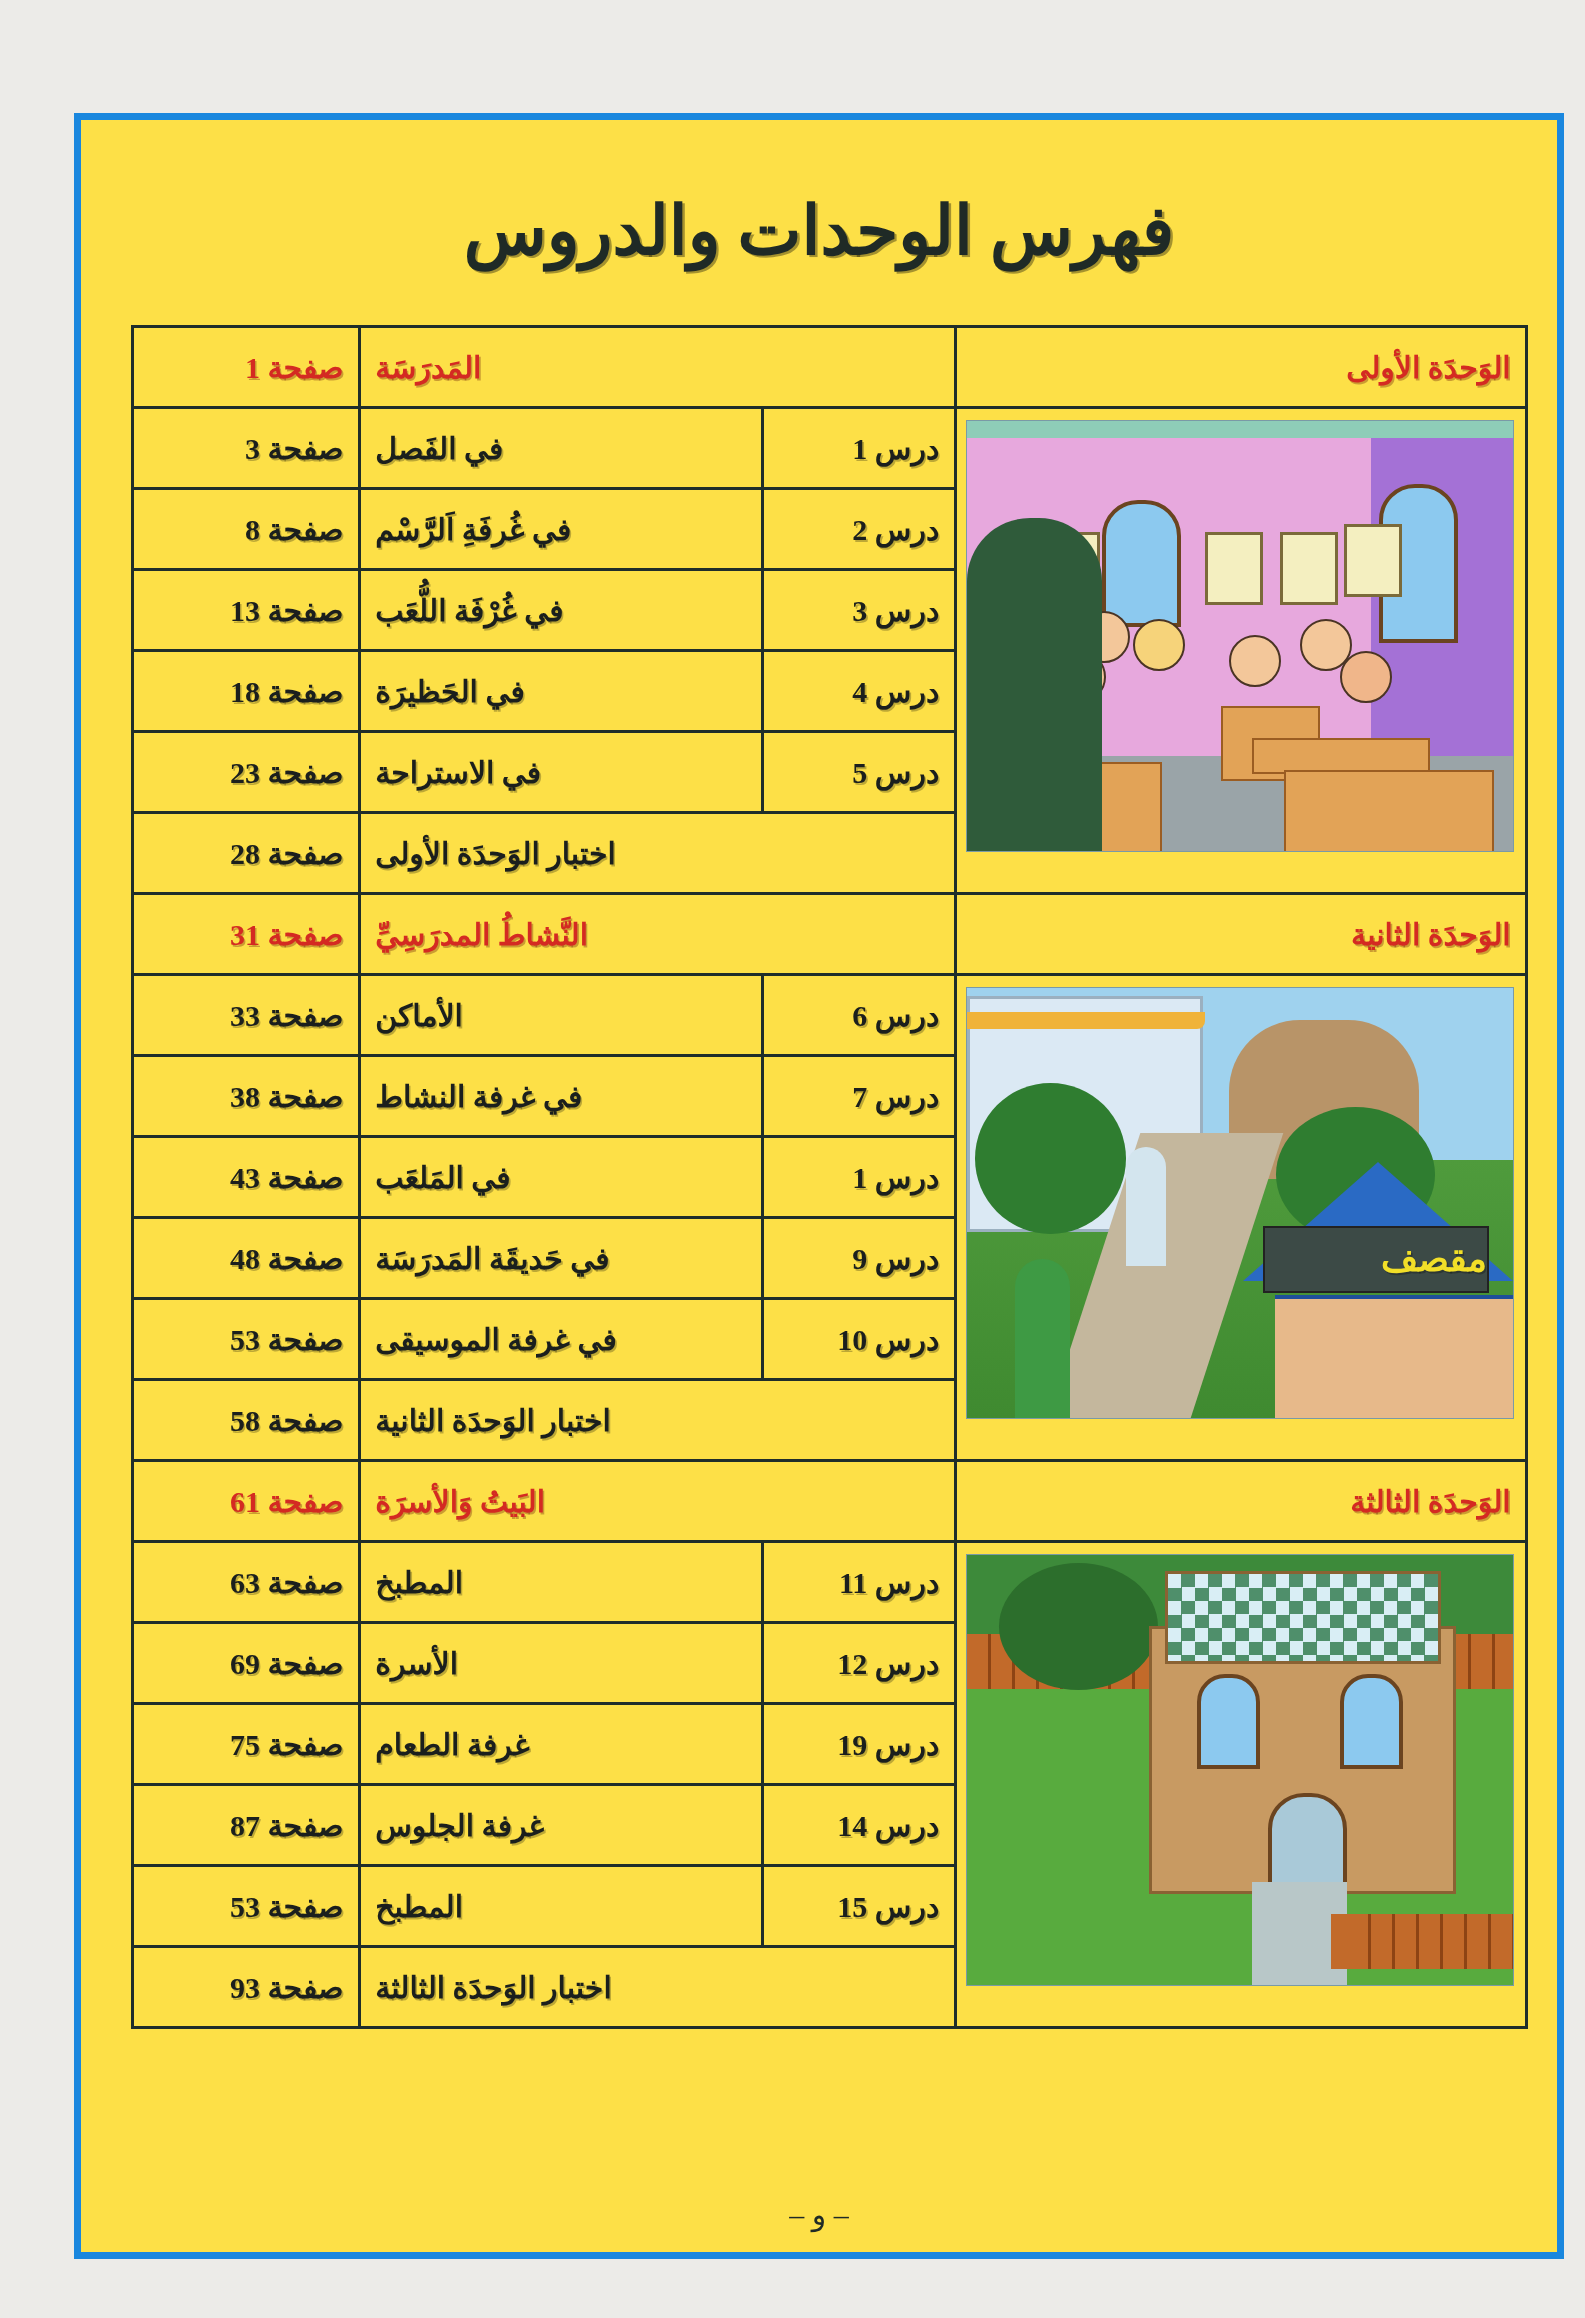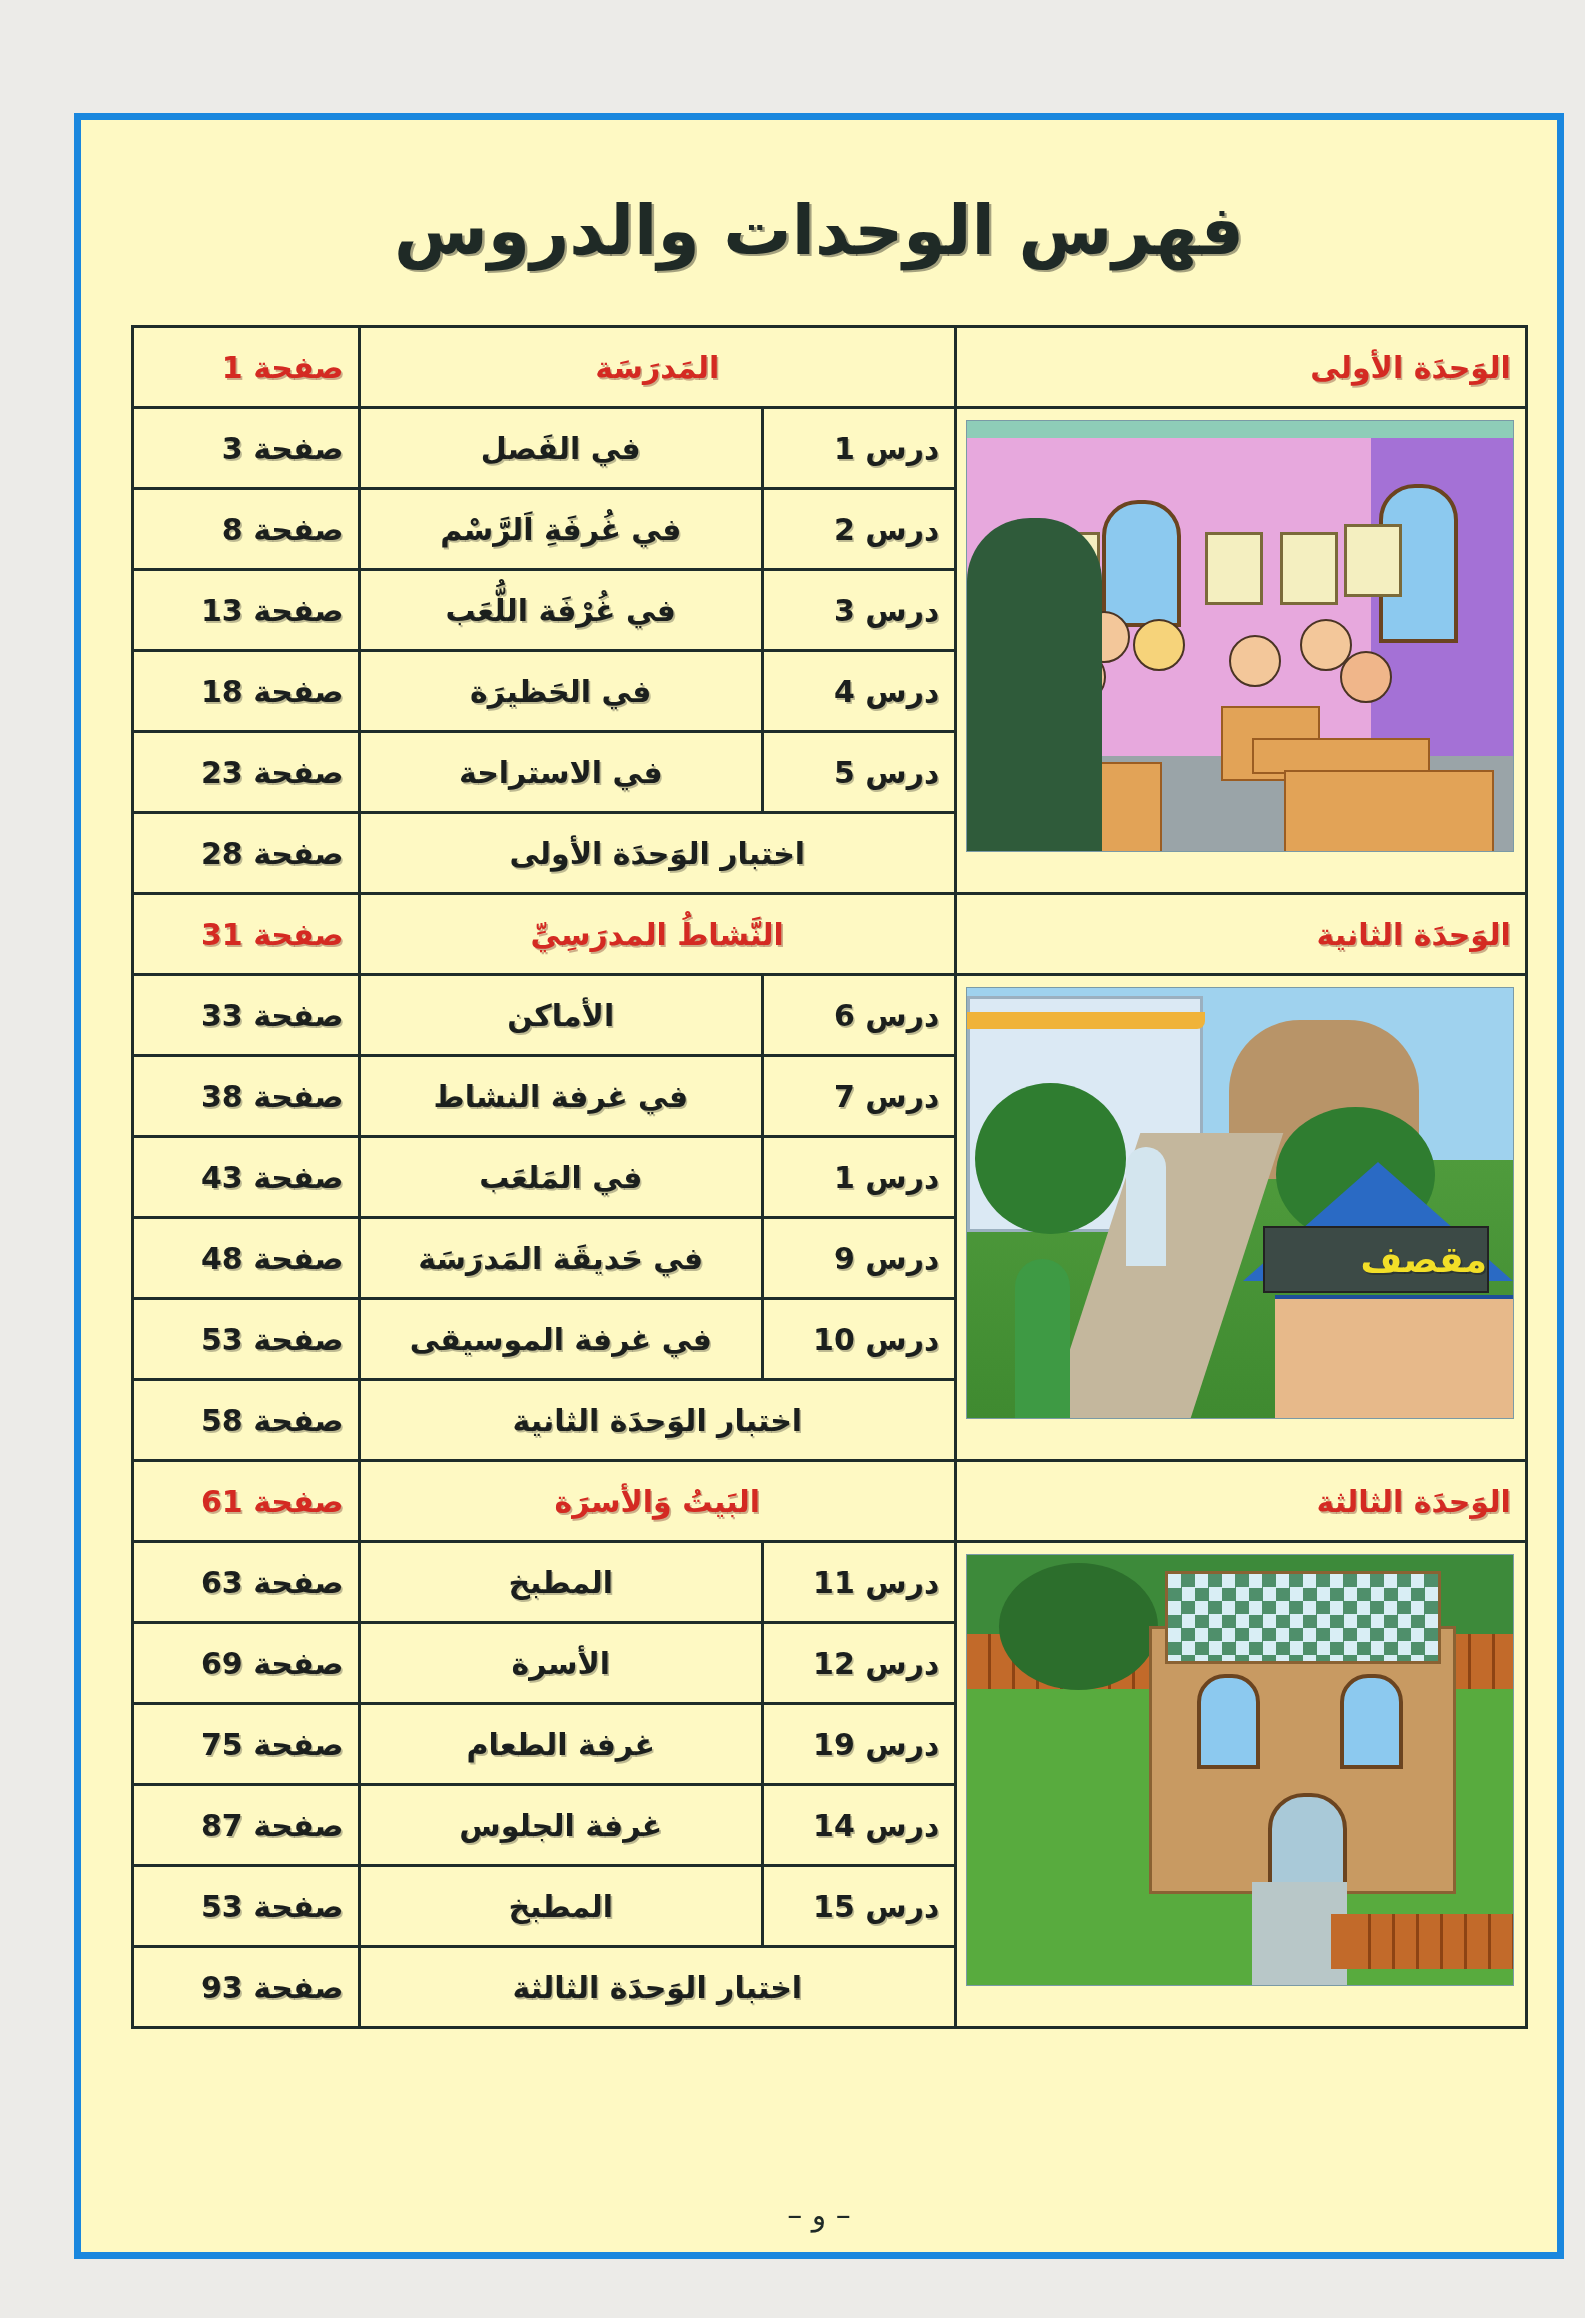--- a/index.html
+++ b/index.html
@@ -2,21 +2,21 @@
 <html style="font-size:12.7px"><head>
 <meta charset="utf-8">
 <style>
   html, body { margin:0; padding:0; }
   body {
     width:1585px; height:2319px; background:#ecebe8; position:relative; overflow:hidden;
     font-family:"DejaVu Sans", "Liberation Sans", sans-serif;
   }
   .page-frame {
     position:absolute; left:74px; top:113px; width:1476px; height:2132px;
-    border:7.1px solid #1a87de; background:#fef9c3; box-sizing:content-box;
+    border:7.1px solid #1a87de; background:#fde047; box-sizing:content-box;font-family:Liberation Serif, serif;
   }
   .title {
     position:absolute; left:0; right:0; top:71px; text-align:center;
     font-size:68px; font-weight:bold; color:#1f2a26; direction:rtl;
     text-shadow:2.4px 2.4px 0 rgba(0,0,0,0.35);
   }
   .toc-table {
     position:absolute; left:50px; top:205px; width:1397px;
     border-collapse:collapse; direction:rtl; table-layout:fixed;
   }
@@ -25,21 +25,21 @@
     font-size:30px; font-weight:bold; color:#1b1f1d; white-space:nowrap;
     text-shadow:1.6px 1.6px 0 rgba(0,0,0,0.25);
   }
   .col-unit { width:539px; }
   .col-num { width:182px; }
   .col-title { width:380px; }
   .col-page { width:214px; }
   .red { color:#d42a22 !important; text-shadow:1.6px 1.6px 0 rgba(90,0,0,0.3) !important; }
   td.unit-name { text-align:right; }
   td.lesson-num { text-align:right;padding-left:36px; }
-  td.lesson-title { text-align:center; }
+  td.lesson-title { text-align:left; }
   td.page-ref { text-align:right;padding-left:24px; }
   td.img-cell { padding:11px 11px; vertical-align:top; }
   .illus {
     width:100%; height:430px; position:relative; overflow:hidden; border:0.8px solid #7a9aa6;
   }
   
   .classroom { background:linear-gradient(90deg,#e7a8dd 0%,#e7a8dd 74%,#a471d6 74%,#a471d6 100%); }
   .classroom .floor { position:absolute; left:0; right:0; bottom:0; height:95px; background:#9aa4a8; }
   .classroom .win { position:absolute; width:71px; height:119px; background:#8cc9ef; border:4.8px solid #6b4420; border-radius:36px 36px 0 0; }
   .classroom .pic { position:absolute; width:52px; height:67px; background:#f4efc0; border:3.2px solid #7b6a3a; }

